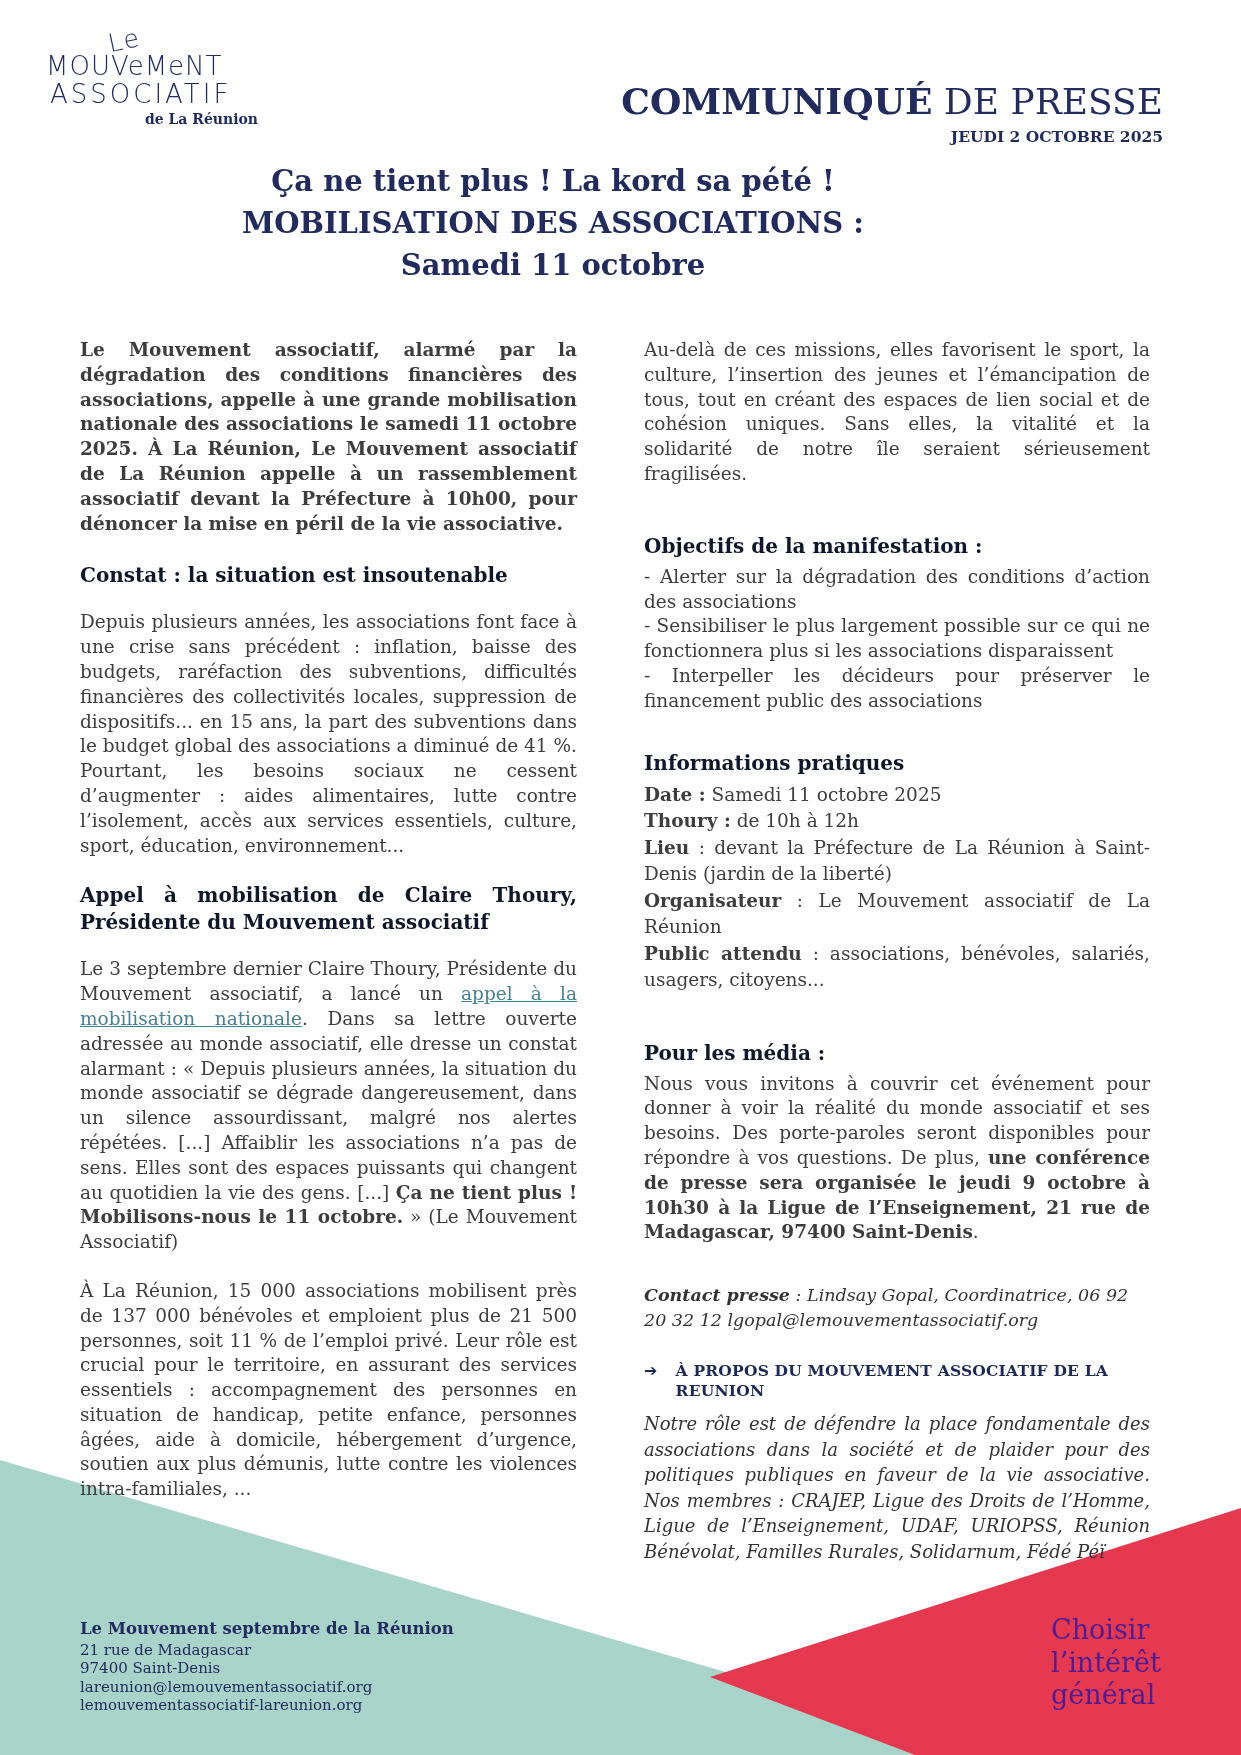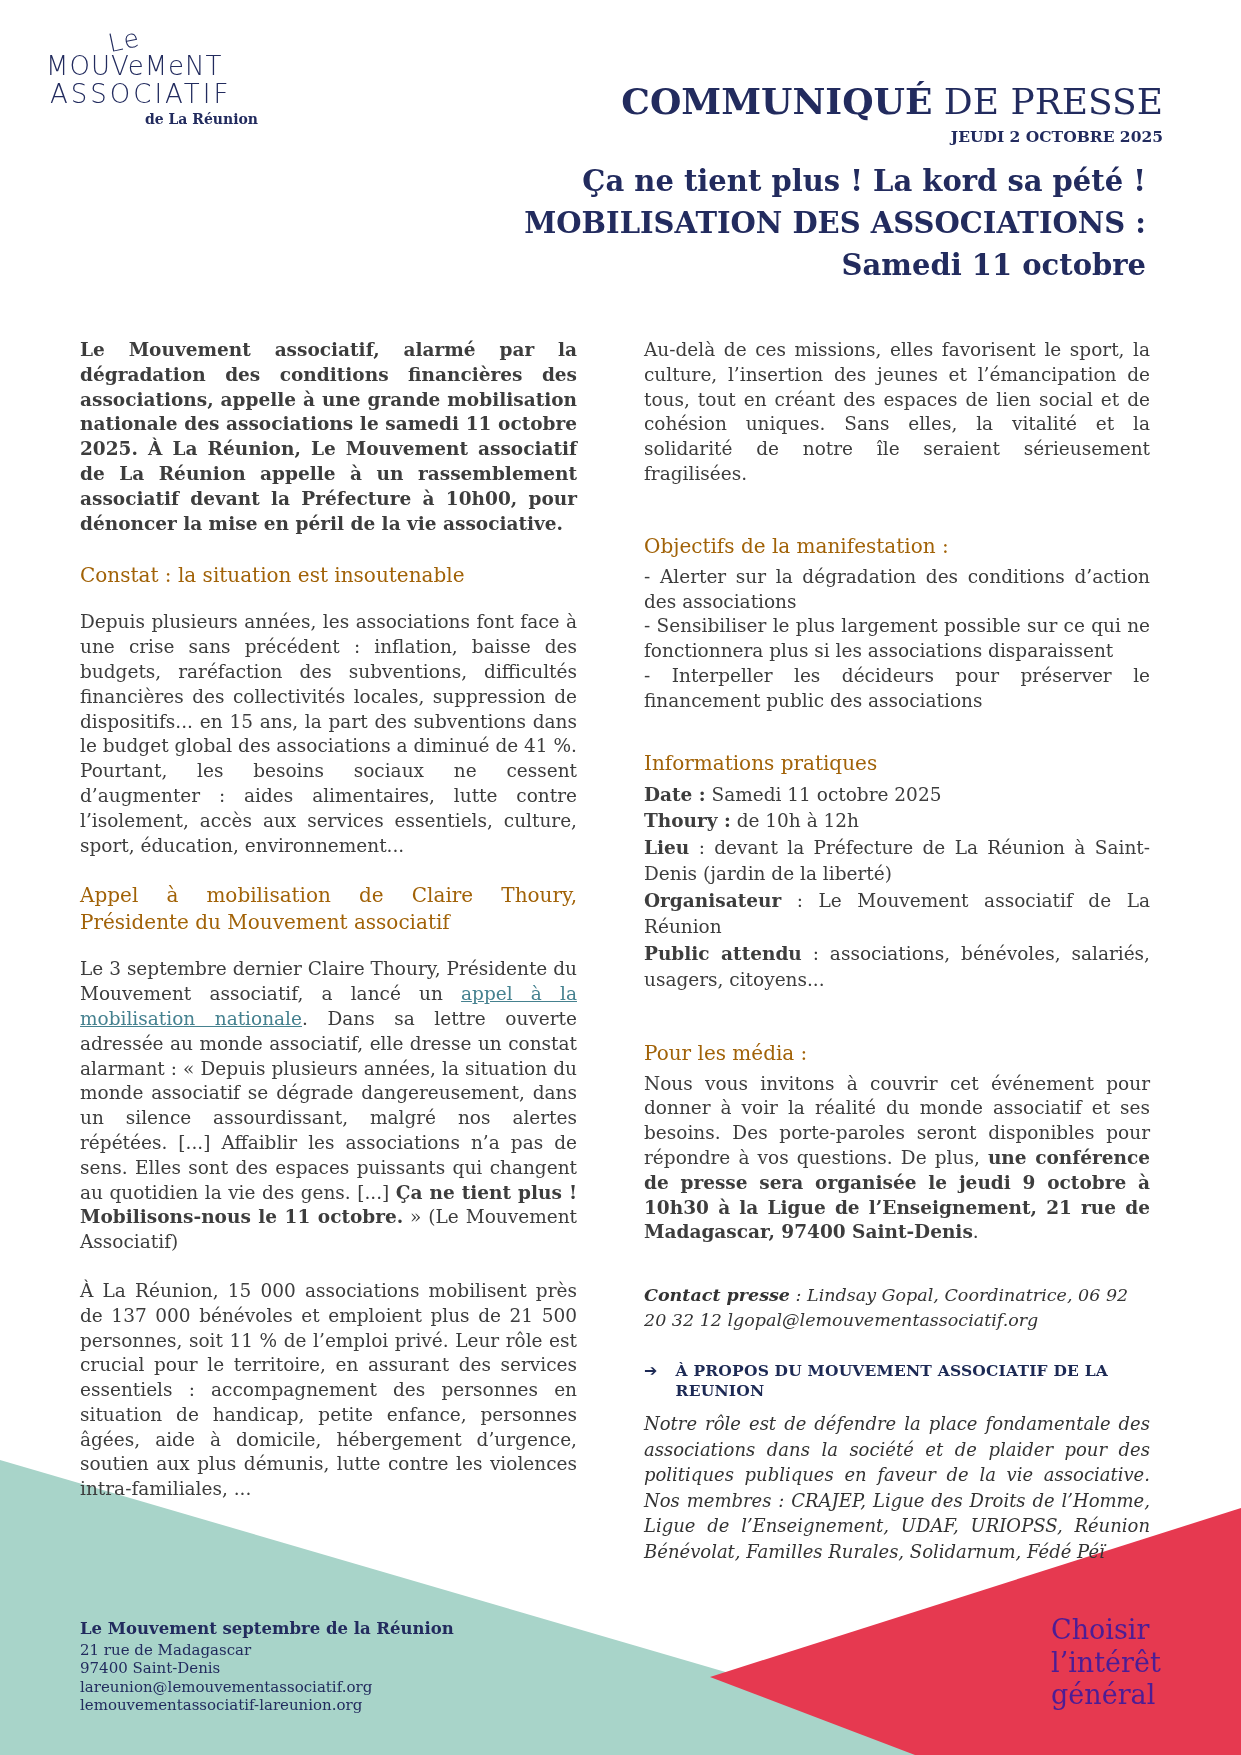--- a/index.html
+++ b/index.html
@@ -17,29 +17,29 @@
   .logo-le{font-size:25px;font-weight:300;margin-left:62px;transform:rotate(-12deg);width:max-content;letter-spacing:2px;}
   .logo-mouvement{font-size:26px;font-weight:300;letter-spacing:1px;margin-top:-4px;}
   .logo-associatif{font-size:26px;font-weight:300;letter-spacing:3px;margin-top:-2px;margin-left:4px;}
   .logo-region{font-family:"DejaVu Serif", serif;font-size:14px;font-weight:bold;text-align:right;margin-top:2px;}
   
   .kicker{position:absolute;right:78px;top:80px;text-align:right;color:#222b5e;z-index:2;}
   .kicker-main{font-size:36px;}
   .kicker-main .b{font-weight:bold;}
   .kicker-date{font-size:15.5px;font-weight:bold;margin-top:5px;}
   
-  .title{position:absolute;left:0;top:160px;width:1106px;text-align:right;
-         color:#222b5e;font-weight:bold;font-size:29px;line-height:42px;z-index:2;padding-left:40px;}
+  .title{position:absolute;left:0;top:160px;width:1106px;text-align:center;
+         color:#222b5e;font-weight:bold;font-size:29px;line-height:42px;z-index:2;}
   
   .col{position:absolute;top:338px;font-size:18.5px;line-height:24.8px;z-index:2;}
   .col-left{left:80px;width:497px;}
   .col-right{left:644px;width:506px;}
   .col p{margin:0 0 24px 0;text-align:justify;}
   p.intro{font-weight:bold;margin-bottom:26px;}
-  .red-h{color:#a16207;font-weight:normal;font-size:20px;line-height:27px;margin:0 0 21px 0;}
+  .red-h{color:#0f172a;font-weight:bold;font-size:20px;line-height:27px;margin:0 0 21px 0;}
   .red-h.justify{text-align:justify;}
   .red-h.tight{margin-bottom:5px;}
   .gap-before{margin-top:46px;}
   .b{font-weight:bold;}
   a.textlink{color:#45818f;text-decoration:underline;}
   .obj-list{margin:0 0 36px 0;text-align:justify;}
   .infos{margin:0 0 46px 0;}
   .info-row{line-height:26.5px;text-align:justify;}
   .contact{font-style:italic;font-size:17.5px;line-height:25px;color:#333333;margin:14px 0 28px 0;}
   .apropos-title{display:flex;align-items:flex-start;color:#1d2a55;font-weight:bold;

